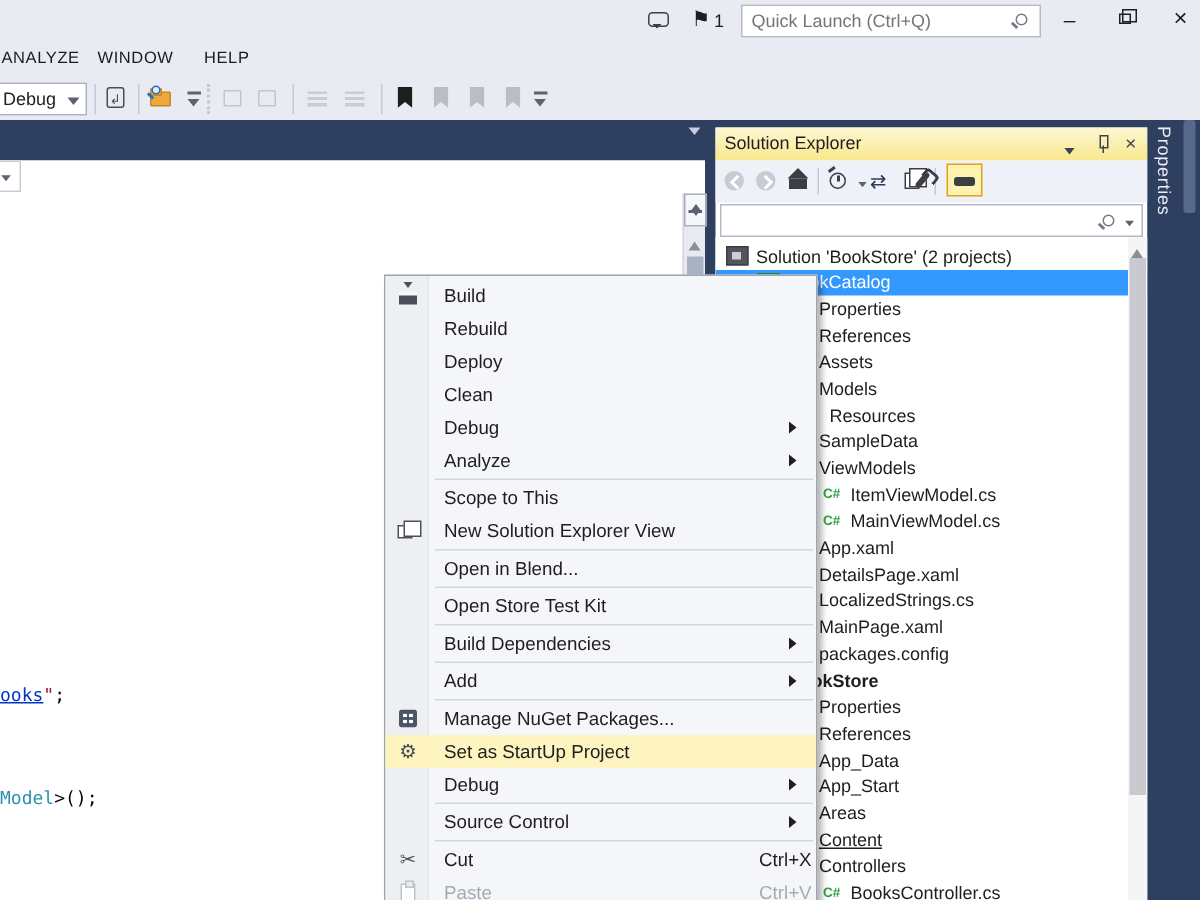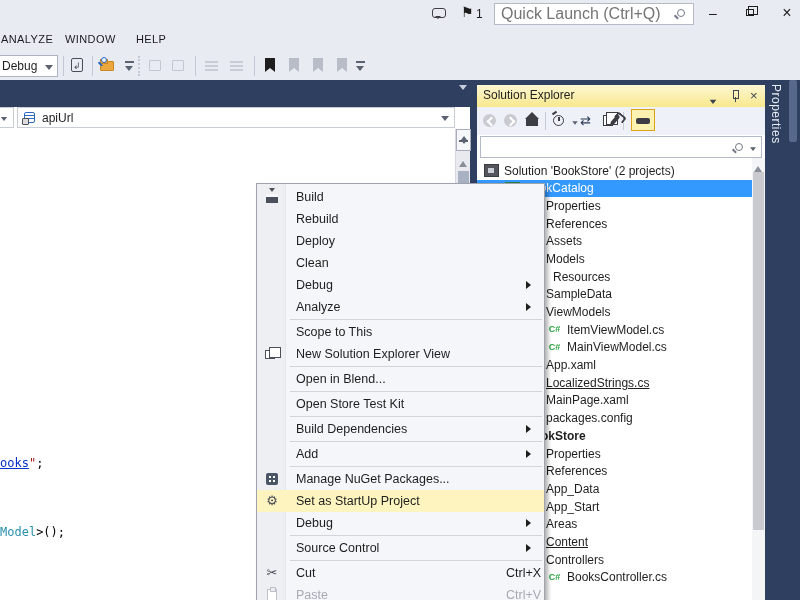--- a/index.html
+++ b/index.html
@@ -6,21 +6,21 @@
   html,body { width:800px; height:600px; overflow:hidden; }
   body { position:relative; font-family:"Liberation Sans", sans-serif; background:#E9EBF3; color:#1E1E1E; }
 
   
   .titlebar { position:absolute; left:0; top:0; width:800px; height:28px; background:#E9EBF3; }
   .feedback-bubble { position:absolute; left:432px; top:8px; width:14px; height:10px; border:1.4px solid #3E3E44; border-radius:3px; }
   .feedback-bubble:after { content:""; position:absolute; left:2px; bottom:-5px; border:3px solid transparent; border-top-color:#3E3E44; }
   .flag { position:absolute; left:461px; top:4px; font-size:14px; color:#1E1E1E; }
   .flag-count { position:absolute; left:476px; top:7px; font-size:12px; }
   .quick-launch { position:absolute; left:494px; top:3px; width:200px; height:22px; background:#FFFFFF; border:1px solid #B6BAC6; }
-  .quick-launch input { position:absolute; left:6px; top:1px; width:160px; height:18px; border:none; outline:none; font-size:16px; color:#6D6D78; background:transparent; font-family:"Liberation Sans",sans-serif; }
+  .quick-launch input { position:absolute; left:6px; top:1px; width:160px; height:18px; border:none; outline:none; font-size:12px; color:#6D6D78; background:transparent; font-family:"Liberation Sans",sans-serif; }
   .mag { position:absolute; width:8px; height:8px; border:1.6px solid #75798A; border-radius:50%; }
   .mag:after { content:""; position:absolute; left:-4px; top:6px; width:5px; height:1.6px; background:#75798A; transform:rotate(45deg); }
   .ql-mag { right:8px; top:5px; }
   .winbtn { position:absolute; top:0; width:30px; height:26px; text-align:center; font-size:14px; color:#1E1E1E; line-height:26px; }
   .btn-min { left:698px; }
   .btn-restore { left:736px; }
   .restore-glyph { position:absolute; left:10px; top:9px; width:8px; height:7px; border:1.3px solid #1E1E1E; background:#E9EBF3; }
   .restore-glyph:before { content:""; position:absolute; left:1px; top:-4px; width:8px; height:7px; border:1.3px solid #1E1E1E; }
   .btn-close { left:772px; font-size:16px; }
 
@@ -236,25 +236,20 @@
 
 <div class="shell">
   <div class="doc-well-arrow"><span class="tri"></span></div>
 </div>
 
 <div class="editor">
   <div class="navbar">
     <div class="nav-combo-left">
         <span class="tri-down"></span>
       </div>
-    <div class="nav-combo-member">
-      <span class="field-icon"></span>
-      <span class="label">apiUrl</span>
-      <span class="tri-down"></span>
-    </div>
   </div>
   <div class="code" id="code-area">
       <div class="code-line" style="top: 327px;"><span class="tok-url">ooks</span><span class="tok-string">"</span><span class="tok-plain">;</span></div>
       <div class="code-line" style="top: 396px;"><span class="tok-type">Model</span><span class="tok-plain">&gt;();</span></div>
     </div>
   <div class="ed-scrollbar">
     <div class="split-handle">
         <span class="low"></span>
       </div>
     <span class="sb-arrow-up"></span>
@@ -349,21 +344,25 @@
       <div class="tree-row">
         <span class="tree-icon ic-csharp" style="left: 70px;">C#</span>
         <span class="row-label" style="left: 90px;">MainViewModel.cs</span>
       </div>
       <div class="tree-row">
         <span class="tree-icon ic-page" style="left: 49px;"></span>
         <span class="row-label" style="left: 69px;">App.xaml</span>
       </div>
       <div class="tree-row">
         <span class="tree-icon ic-page" style="left: 49px;"></span>
-        <span class="row-label" style="left: 69px; text-decoration: underline;">LocalizedStrings.cs</span>
+        <span class="row-label" style="left: 69px;">DetailsPage.xaml</span>
+      </div>
+      <div class="tree-row">
+        <span class="tree-icon ic-page" style="left: 49px;"></span>
+        <span class="row-label" style="left: 69px;">LocalizedStrings.cs</span>
       </div>
       <div class="tree-row">
         <span class="tree-icon ic-page" style="left: 49px;"></span>
         <span class="row-label" style="left: 69px;">MainPage.xaml</span>
       </div>
       <div class="tree-row">
         <span class="tree-icon ic-page" style="left: 49px;"></span>
         <span class="row-label" style="left: 69px;">packages.config</span>
       </div>
       <div class="tree-row bold">

